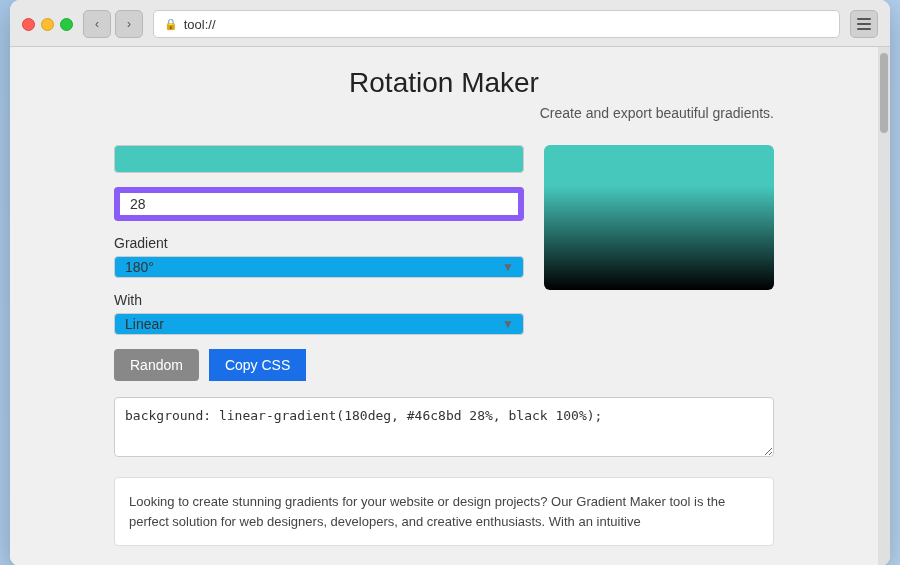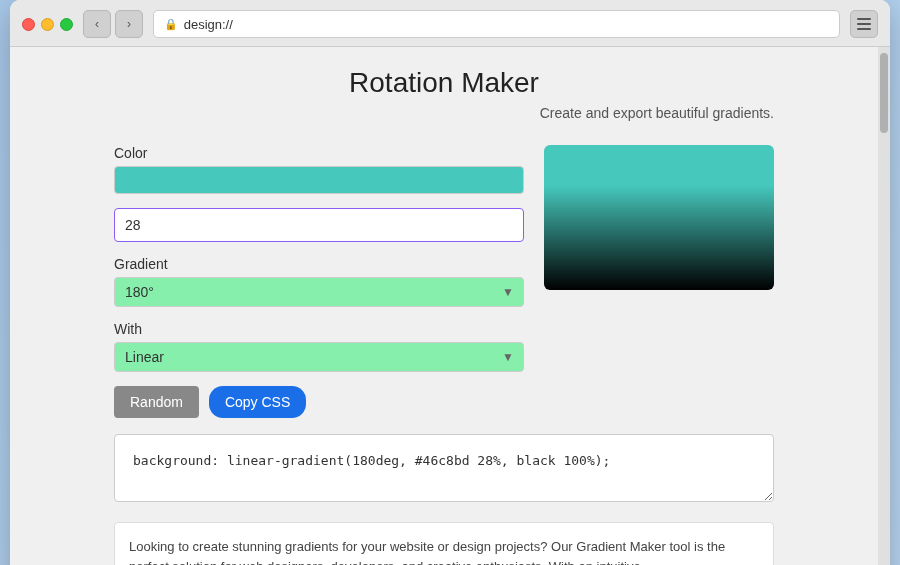--- a/index.html
+++ b/index.html
@@ -203,43 +203,43 @@
       height: 28px;
       border-radius: 4px;
       border: 1px solid #ccc;
       background: #46c8bd;
       cursor: pointer;
     }
 
     .text-input {
       width: 100%;
       height: 34px;
-      border: 1px solid #8b5cf6;
+      border: 6px solid #8b5cf6;
       border-radius: 4px;
       padding: 0 10px;
       font-size: 14px;
       color: #333;
       background: #fff;
       outline: none;
     }
 
     .select-wrapper {
       position: relative;
       width: 100%;
     }
 
     .select-input {
       width: 100%;
-      height: 30px;
+      height: 22px;
       border: 1px solid #ccc;
       border-radius: 4px;
       padding: 0 30px 0 10px;
       font-size: 14px;
       color: #333;
-      background: #86efac;
+      background: #0ea5e9;
       appearance: none;
       outline: none;
       cursor: pointer;
     }
 
     .select-arrow {
       position: absolute;
       right: 10px;
       top: 50%;
       transform: translateY(-50%);
@@ -262,31 +262,31 @@
       border-radius: 4px;
       font-size: 14px;
       cursor: pointer;
     }
 
     .btn-copy {
       padding: 8px 16px;
       background: #1a6fe8;
       color: #fff;
       border: none;
-      border-radius: 14px;
+      border-radius: 0;
       font-size: 14px;
       cursor: pointer;
     }
 
     .css-output {
       width: 100%;
       min-height: 60px;
       border: 1px solid #ccc;
       border-radius: 4px;
-      padding: 18px;
+      padding: 10px;
       font-size: 13px;
       color: #333;
       background: #fff;
       font-family: monospace;
       resize: vertical;
       outline: none;
       margin-bottom: 16px;
     }
 
     .description-box {
@@ -309,21 +309,21 @@
       <div class="traffic-light tl-red"></div>
       <div class="traffic-light tl-yellow"></div>
       <div class="traffic-light tl-green"></div>
     </div>
     <div class="nav-buttons">
       <div class="nav-btn">‹</div>
       <div class="nav-btn">›</div>
     </div>
     <div class="address-bar">
       <span class="lock-icon-svg">🔒</span>
-      <span>design://</span>
+      <span>tool://</span>
     </div>
     <div class="menu-btn">
       <div class="menu-lines">
         <div class="menu-line"></div>
         <div class="menu-line"></div>
         <div class="menu-line"></div>
       </div>
     </div>
   </div>
 
@@ -331,21 +331,20 @@
     <div class="browser-content">
       <div class="page-content">
 
         <h1 class="page-title">Rotation Maker</h1>
         <p class="page-subtitle">Create and export beautiful gradients.</p>
 
         <div class="main-layout">
           <div class="controls-panel">
 
             <div class="form-group">
-              <label class="form-label">Color</label>
               <div class="color-bar"></div>
             </div>
 
             <div class="form-group">
               <input class="text-input" type="text" value="28" style="">
             </div>
 
             <div class="form-group">
               <label class="form-label">Gradient</label>
               <div class="select-wrapper">

